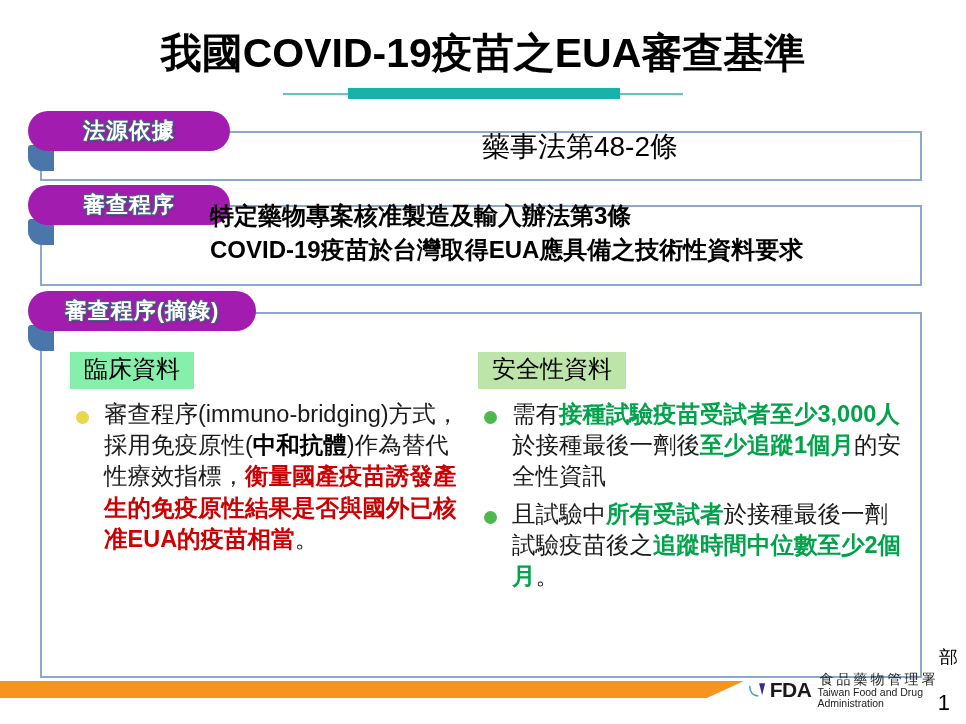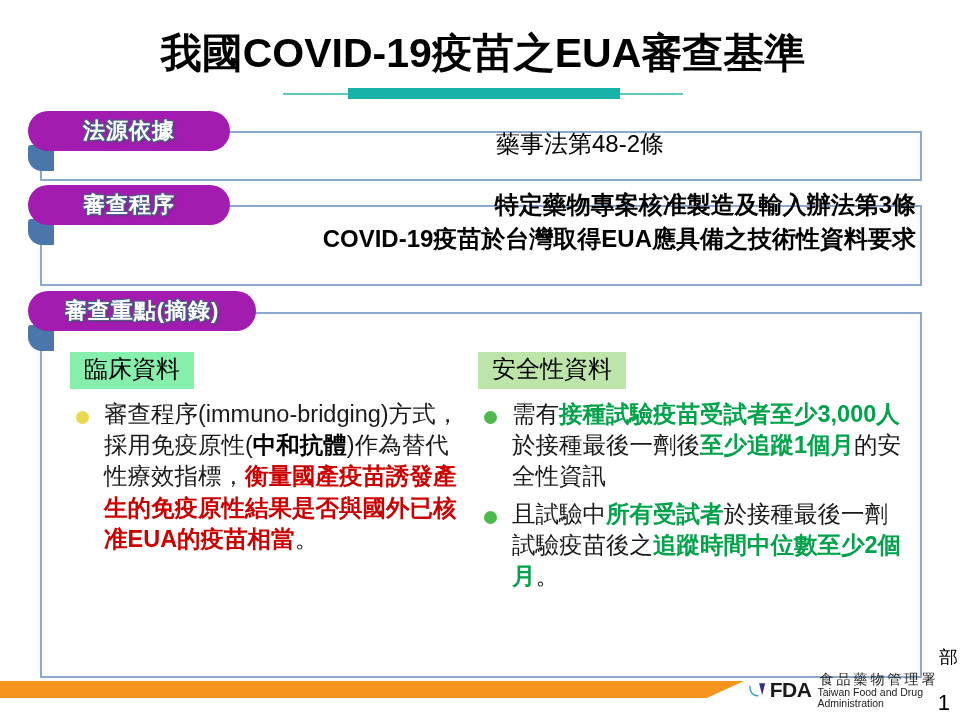--- a/index.html
+++ b/index.html
@@ -96,30 +96,30 @@
   #tab-points  { left: 28px; top: 291px; width: 228px; height: 40px; }
   #tab-points-foot { left: 28px; top: 325px; }
 
   
   #legal-text {
     position: absolute;
     left: 260px;
     top: 128px;
     width: 640px;
     text-align: center;
-    font-size: 24px;
+    font-size: 28px;
     color: #000000;
     z-index: 6;
   }
   #process-text {
     position: absolute;
     left: 210px;
-    top: 188px;
+    top: 199px;
     width: 706px;
-    text-align: right;
+    text-align: left;
     font-size: 24px;
     font-weight: bold;
     color: #000000;
     line-height: 1.42;
     z-index: 6;
   }
   #process-text div { white-space: nowrap; }
 
   
   .col { position: absolute; top: 352px; }
@@ -245,21 +245,21 @@
   <span>審查程序</span>
 </div>
 <div id="process-text">
   <div>特定藥物專案核准製造及輸入辦法第3條</div>
   <div>COVID-19疫苗於台灣取得EUA應具備之技術性資料要求</div>
 </div>
 
 <div id="box-points" class="section-box"></div>
 <div id="tab-points-foot" class="tab-foot"></div>
 <div id="tab-points" class="tab">
-  <span>審查重點(摘錄)</span>
+  <span>審查程序(摘錄)</span>
 </div>
 
 <div id="col-clinical" class="col">
   <span id="label-clinical" class="col-label">臨床資料</span>
   <ul class="bullet-list">
       <li class="bullet-item"><span>審查程序(immuno-bridging)方式，採用免疫原性(</span><span class="em-bold">中和抗體</span><span>)作為替代性療效指標，</span><span class="em-red">衡量國產疫苗誘發產生的免疫原性結果是否與國外已核准EUA的疫苗相當</span><span>。</span></li>
     </ul>
 </div>
 
 <div id="col-safety" class="col">

